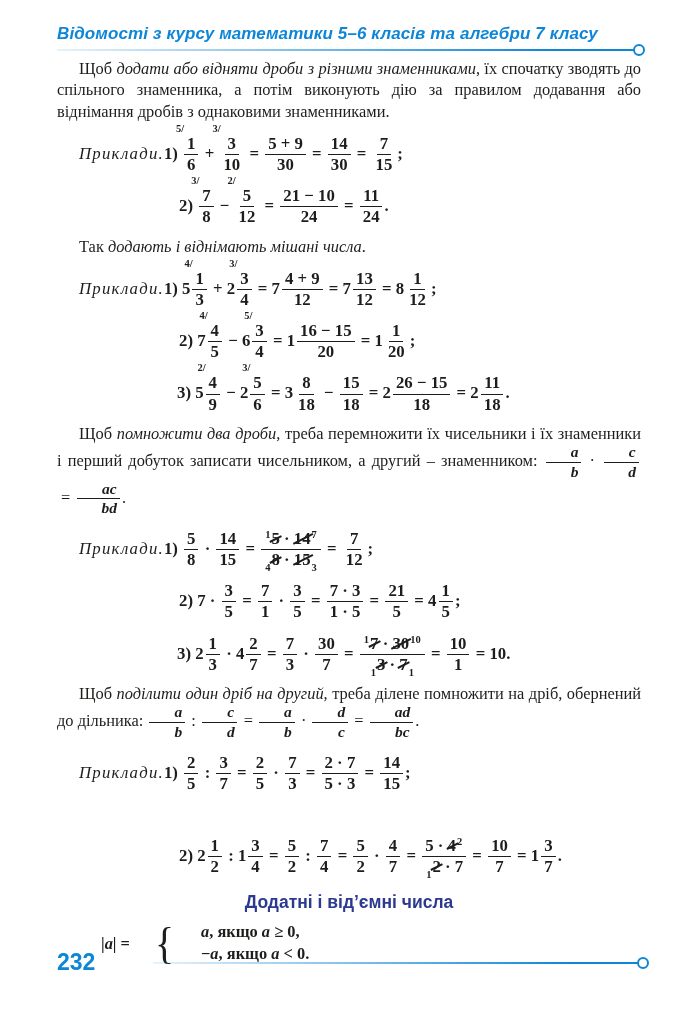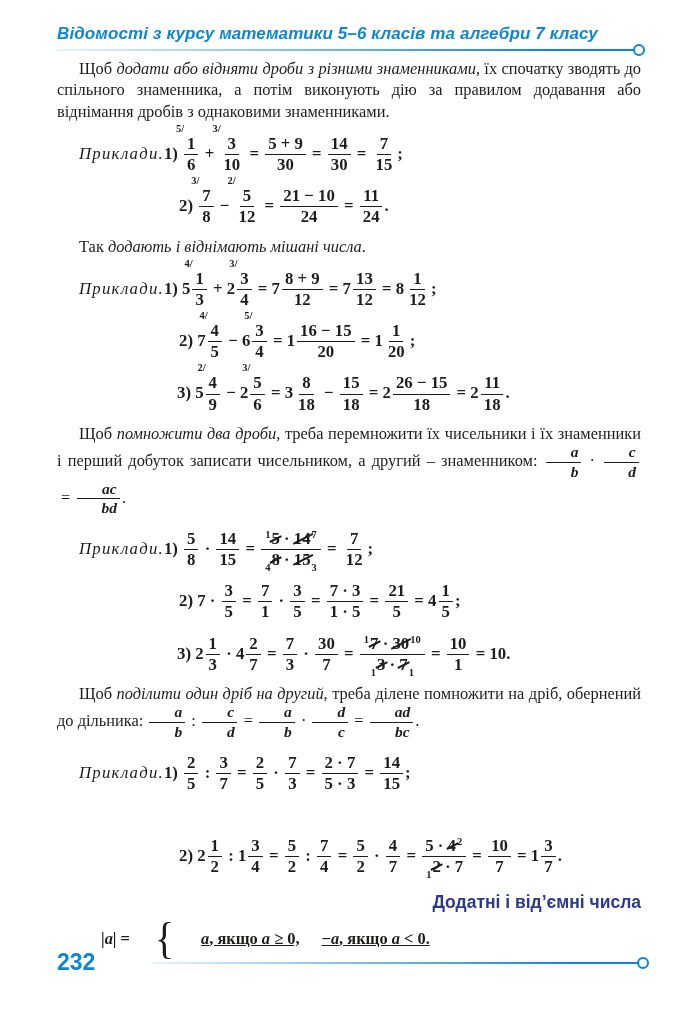--- a/index.html
+++ b/index.html
@@ -24,25 +24,25 @@
   .frac .den{padding:1px 3px 0;}
   .frac.var{font-style:italic;font-weight:bold;}
   .body .frac{font-size:15.5px;}
   .ftag{position:absolute;top:-11px;left:-8px;font-size:10.5px;font-weight:bold;line-height:1;}
   .cs{font-size:10.5px;position:relative;top:-6px;padding:0 1px;}
   .cb{font-size:10.5px;position:relative;top:6px;padding:0 1px;}
   .st{position:relative;display:inline-block;}
   .st::after{content:"";position:absolute;left:-2px;right:-3px;top:46%;height:1.5px;
     background:currentColor;transform:rotate(-27deg);}
   .h2{font-family:"Liberation Sans",sans-serif;font-weight:bold;font-size:17.5px;
-    color:var(--navy);text-align:right;margin:16px 0 8px;}
+    color:var(--navy);text-align:center;margin:16px 0 8px;}
   .cases-wrap{display:inline-flex;align-items:center;vertical-align:middle;font-weight:bold;}
   .cases-pre{margin-right:3px;}
   .brace{font-size:44px;font-weight:normal;line-height:0.8;margin-right:3px;transform:scaleX(0.9);}
-  .cases{display:inline-flex;line-height:1.35;font-size:16.4px;text-align:left;text-decoration:underline;}
+  .cases{display:inline-flex;flex-direction:column;line-height:1.35;font-size:16.4px;text-align:left;}
   .footer{position:absolute;left:57px;right:50px;bottom:54px;display:flex;align-items:center;}
   .pagenum{font-family:"Liberation Sans",sans-serif;font-weight:bold;font-size:23px;color:var(--blue);}
   .footer-rule{flex:1;margin-left:58px;}
 </style>
 </head>
 <body>
 
 <div class="page">
   <div>
     <div class="header-title">Відомості з курсу математики 5–6 класів та алгебри 7 класу</div>
@@ -86,21 +86,21 @@
       <p class="body ind"><span>Так </span><span class="it">додають і віднімають мішані числа</span><span>.</span></p>
       <div class="eq" style="padding-left: 22px;"><span class="eq-label">Приклади.</span><span class="mt">1) 5</span><span class="frac">
           <span class="ftag">4/</span>
           <span class="num">1</span>
           <span class="den">3</span>
         </span><span class="mt"> + 2</span><span class="frac">
           <span class="ftag">3/</span>
           <span class="num">3</span>
           <span class="den">4</span>
         </span><span class="mt"> = 7</span><span class="frac">
-          <span class="num">8 + 9</span>
+          <span class="num">4 + 9</span>
           <span class="den">12</span>
         </span><span class="mt"> = 7</span><span class="frac">
           <span class="num">13</span>
           <span class="den">12</span>
         </span><span class="mt"> = 8</span><span class="frac">
           <span class="num">1</span>
           <span class="den">12</span>
         </span><span class="mt">;</span></div>
       <div class="eq" style="padding-left: 122px;"><span class="mt">2) 7</span><span class="frac">
           <span class="ftag">4/</span>

